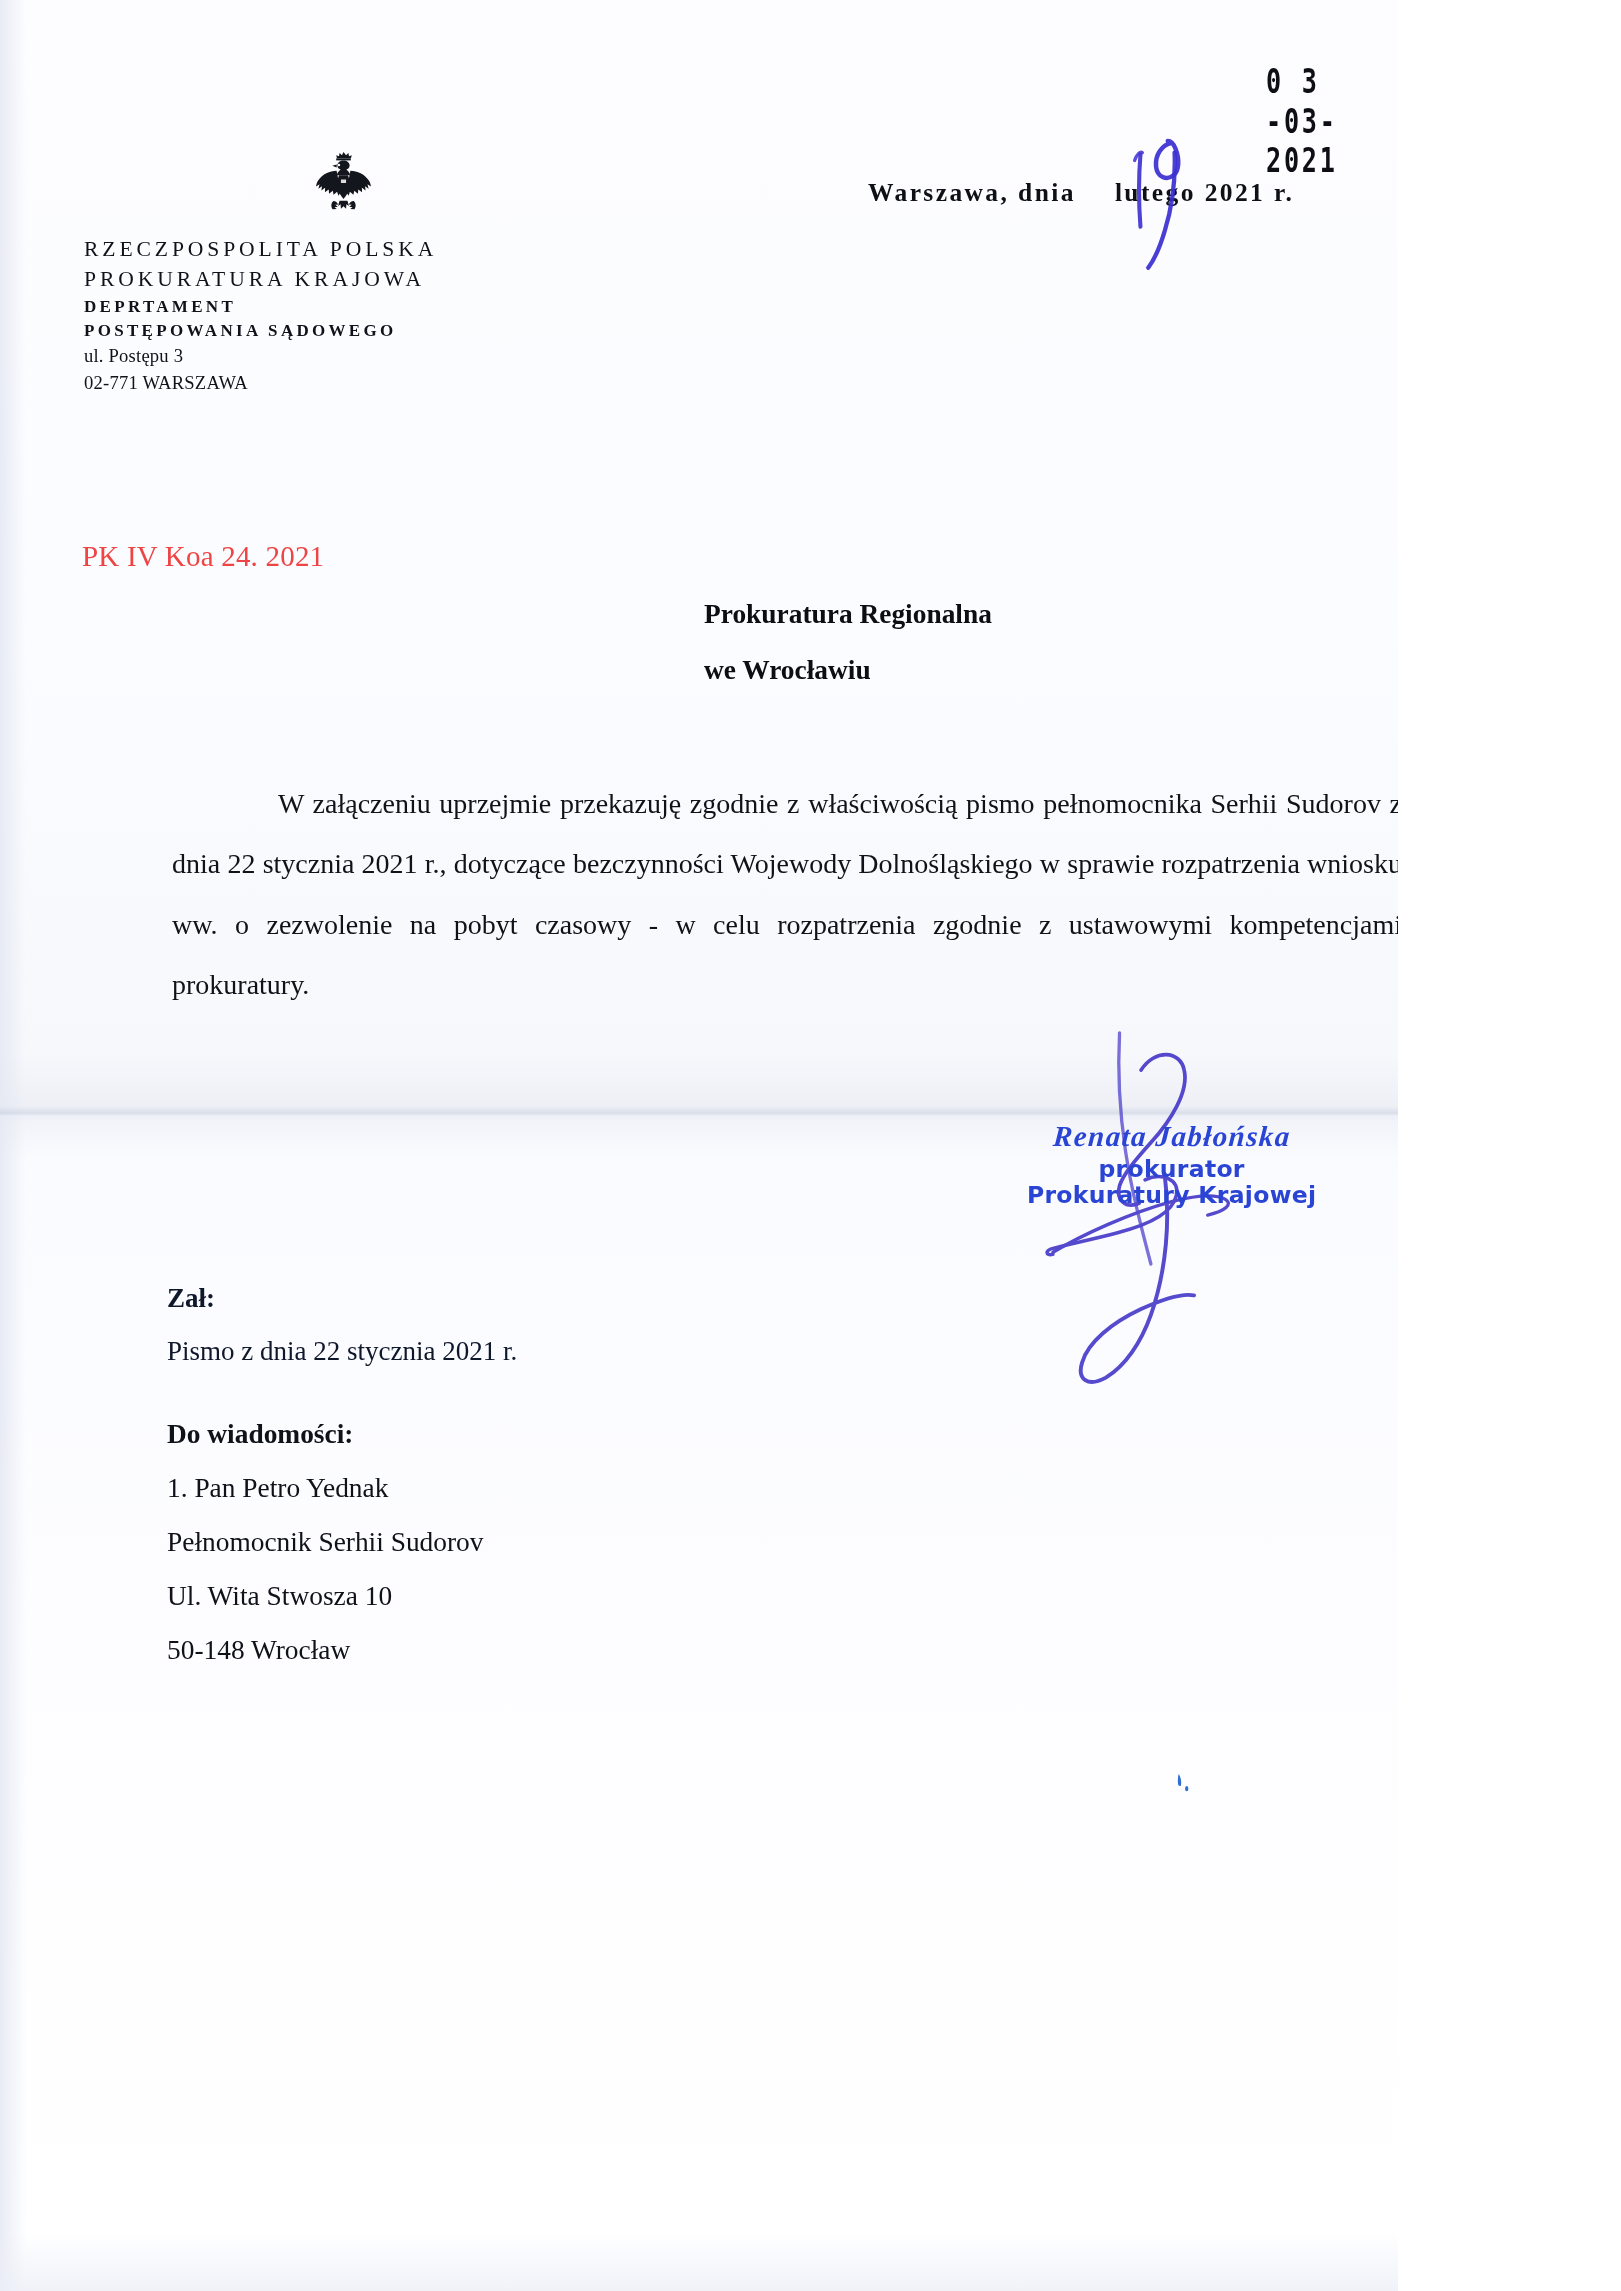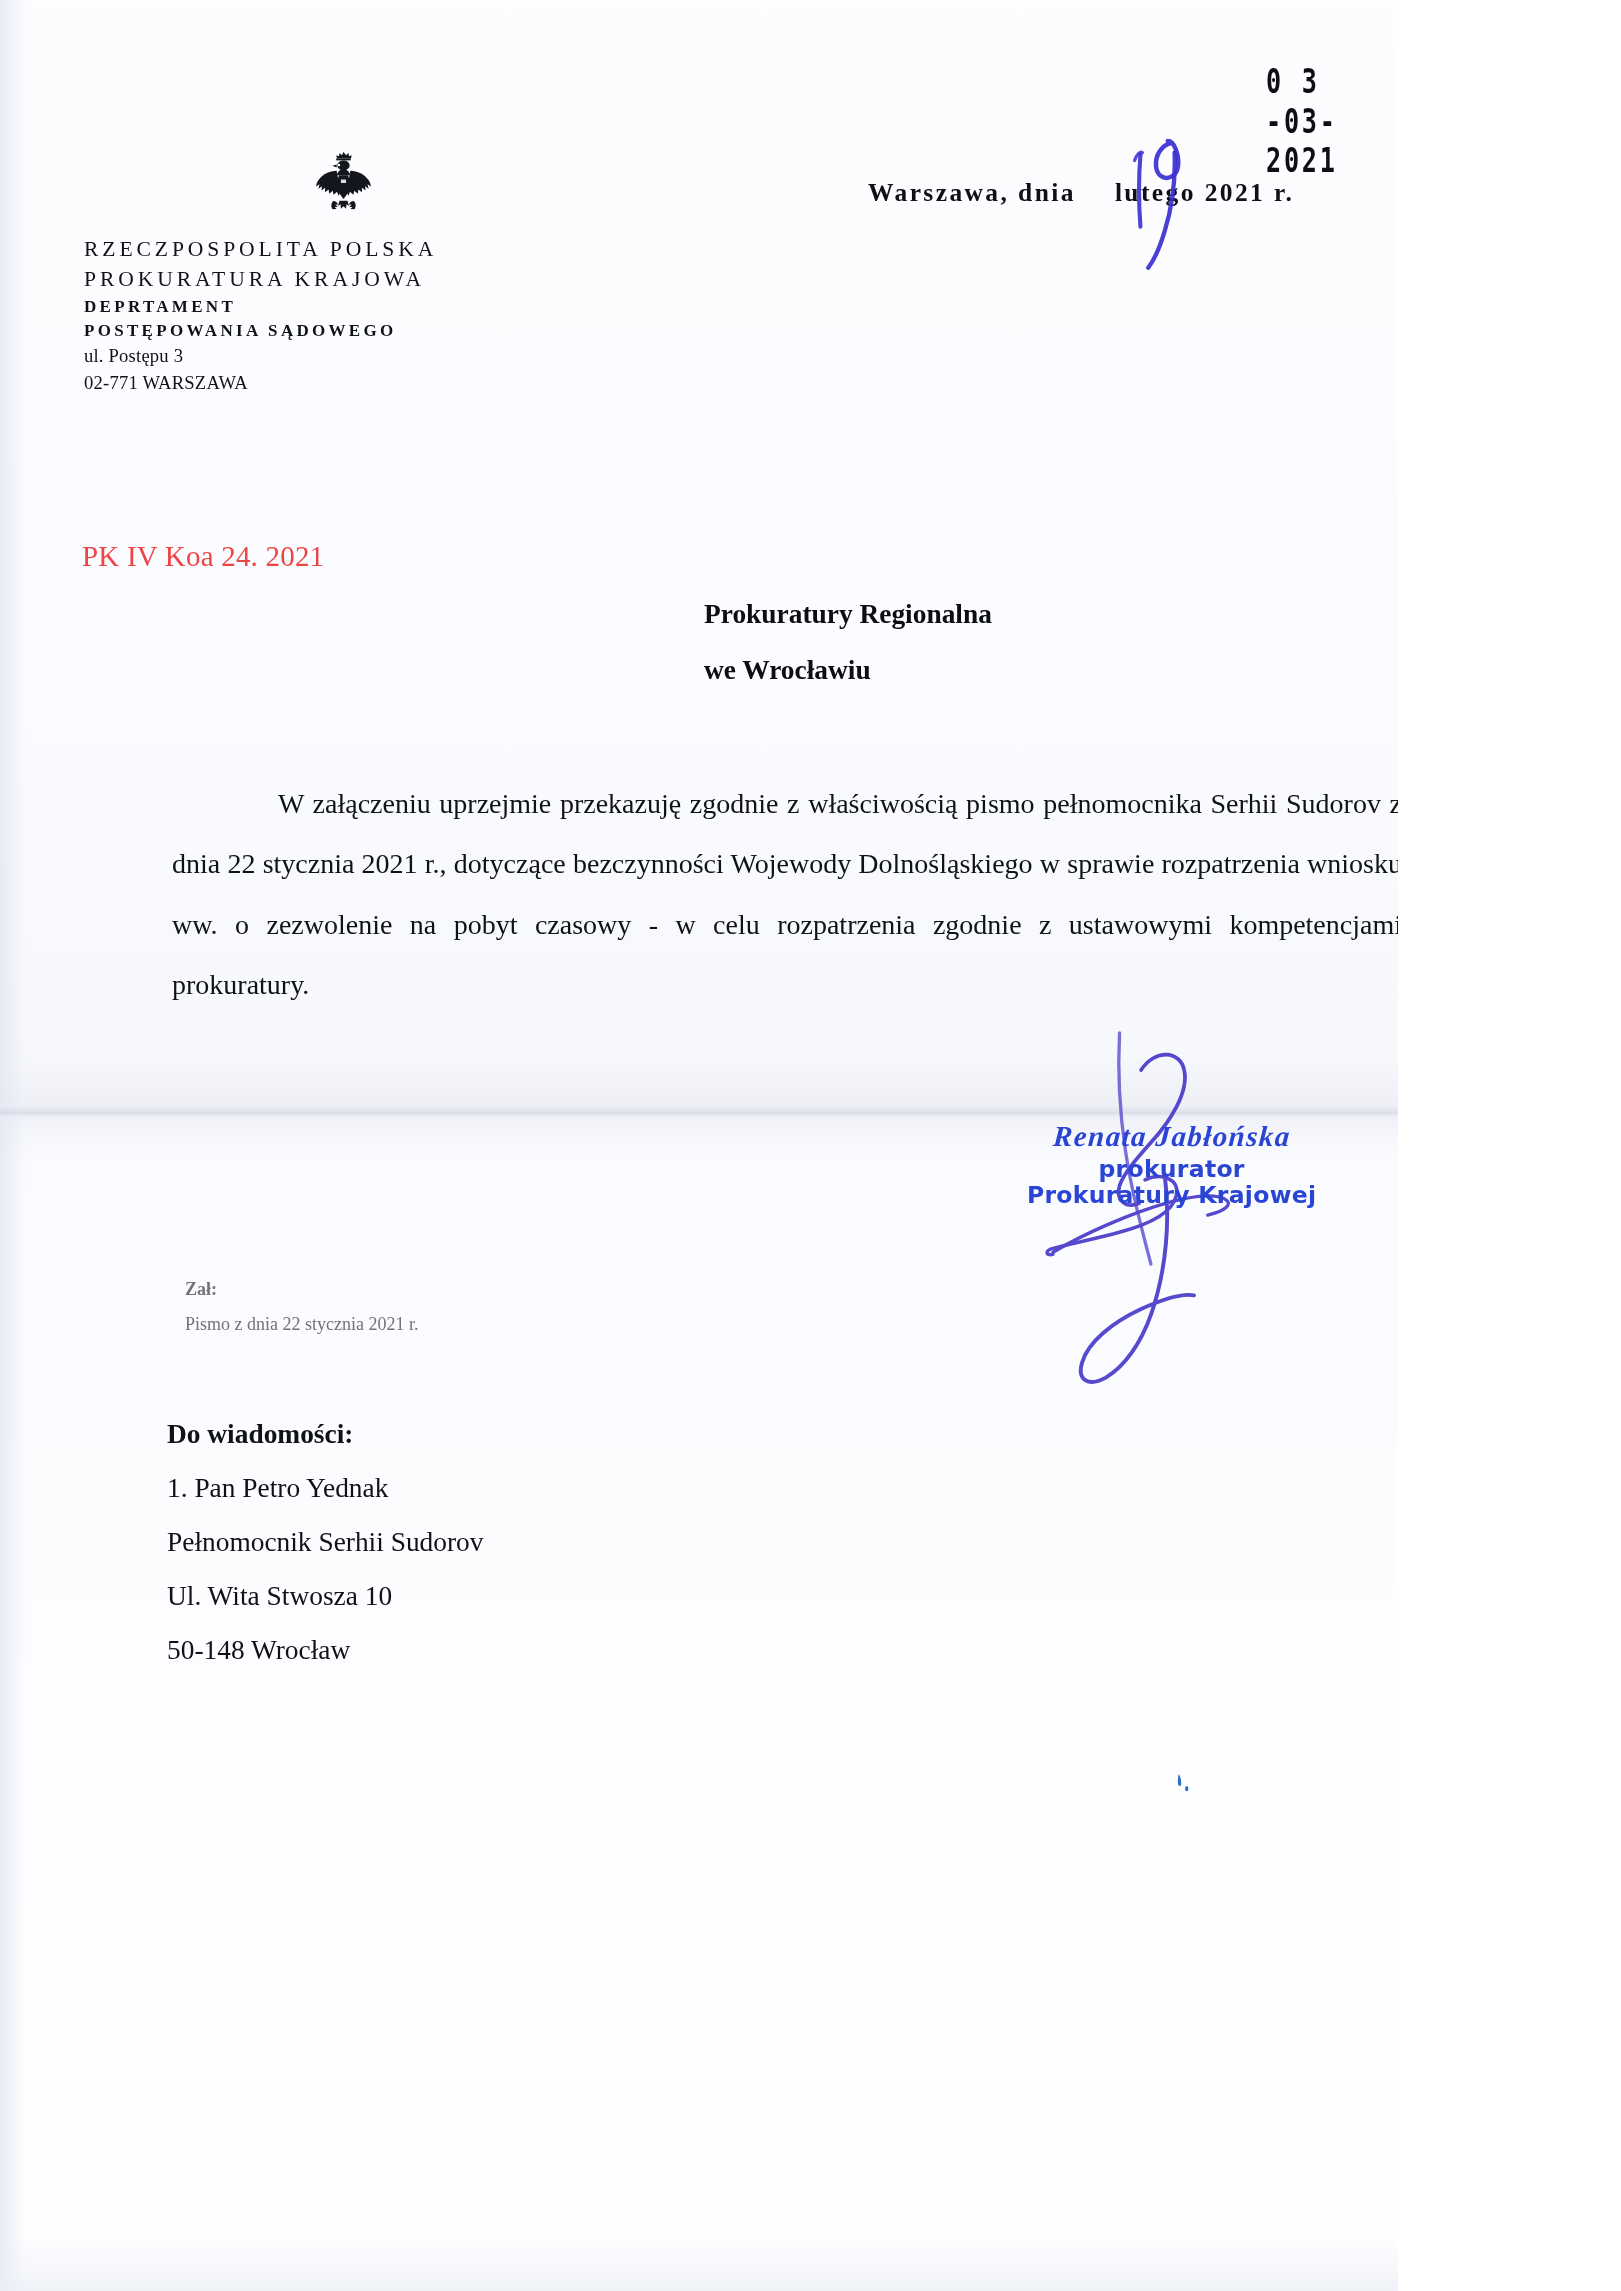--- a/index.html
+++ b/index.html
@@ -189,24 +189,23 @@
     letter-spacing: 0.3px;
   }
   .sig-role { font-size: 23.5px; margin-top: 2.9px; }
   .sig-office { font-size: 23.5px; }
 
   
   .attach {
     position: absolute;
     left: 167px;
     top: 1272px;
-    font-size: 18px;
+    font-size: 27px;
     line-height: 1.97;
-    color: #737373;
-    margin-left: 18px;
+    color: #0f172a;
   }
   .cc {
     position: absolute;
     left: 167px;
     top: 1408px;
     font-size: 27.4px;
     line-height: 1.97;
     color: #101219;
   }
   .b { font-weight: bold; }
@@ -277,21 +276,21 @@
       <path d="M16 36 C18 30 22 26 24 28" stroke-width="3.4" opacity="0.85"></path>
       <path d="M54 18 C44 20 37 30 38 42 C39 53 49 57 56 51 C62 46 62 34 58 24
                C56 19 53 16 50 16" stroke-width="4.6" opacity="0.92"></path>
       <path d="M57 28 C58 54 55 82 47 108 C42 125 36 138 30 146" stroke-width="4.4" opacity="0.92"></path>
     </g>
   </svg>
 
   <div class="case-ref">PK IV Koa 24. 2021</div>
 
   <div class="addressee">
-    <div>Prokuratury Regionalna</div>
+    <div>Prokuratura Regionalna</div>
     <div>we Wrocławiu</div>
   </div>
 
   <div class="body-text">W załączeniu uprzejmie przekazuję zgodnie z właściwością pismo pełnomocnika Serhii Sudorov z dnia 22 stycznia 2021 r., dotyczące bezczynności Wojewody Dolnośląskiego w sprawie rozpatrzenia wniosku ww. o zezwolenie na pobyt czasowy - w celu rozpatrzenia zgodnie z ustawowymi kompetencjami prokuratury.</div>
 
   <div class="sig-block">
     <svg width="343" height="382" viewBox="0 0 350 390">
       <g fill="none" stroke="#4436c8" stroke-linecap="round" stroke-linejoin="round" opacity="0.9">
         <path d="M124 6 C122 44 124 86 130 126 C136 166 146 204 156 242" stroke-width="3.4" opacity="0.78"></path>
         <path d="M146 44 C160 22 186 24 190 44 C195 66 176 96 156 118

